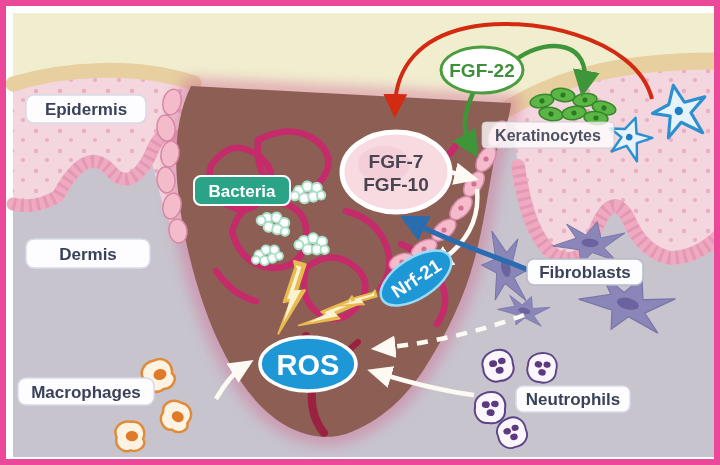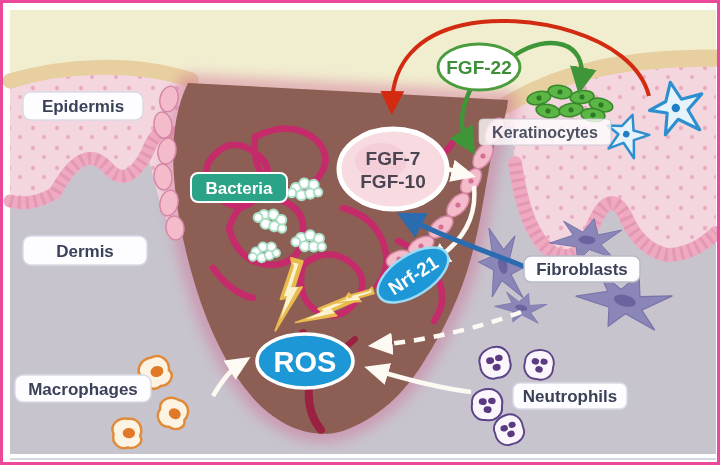--- a/index.html
+++ b/index.html
@@ -1,18 +1,18 @@
 <!DOCTYPE html>
 <html><head>
 <meta charset="utf-8">
 <style>
   html,body{margin:0;padding:0;background:#dfe3e9;}
   .stage{width:720px;height:465px;position:relative;background:#ffffff;
          font-family:"Liberation Sans", sans-serif;overflow:hidden;
-         border:3px solid #ec4899;box-sizing:border-box;}
+         border:6px solid #ec4899;box-sizing:border-box;}
   svg{display:block}
   text{font-family:"Liberation Sans", sans-serif;font-weight:bold;}
   .boxlabel{fill:#3b4158;font-size:17px;}
   .boxlabel-sm{fill:#4c5264;font-size:16px;}
 </style>
 </head>
 <body>
 
 <div class="stage">
 <svg width="720" height="465" viewBox="0 0 720 465">

